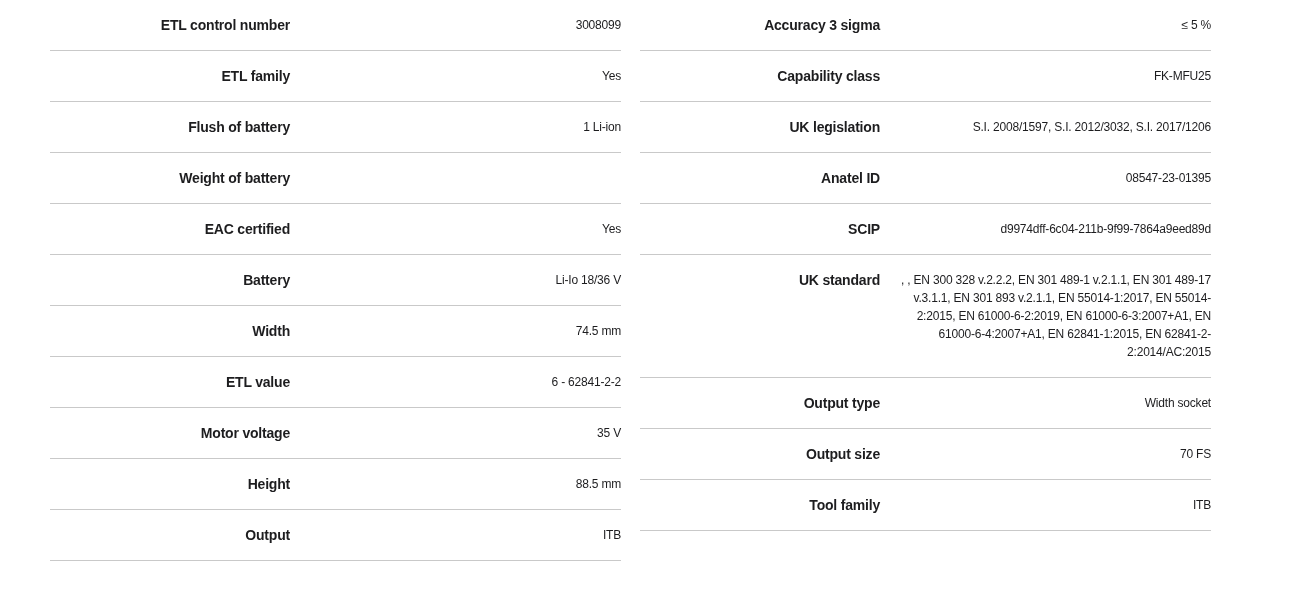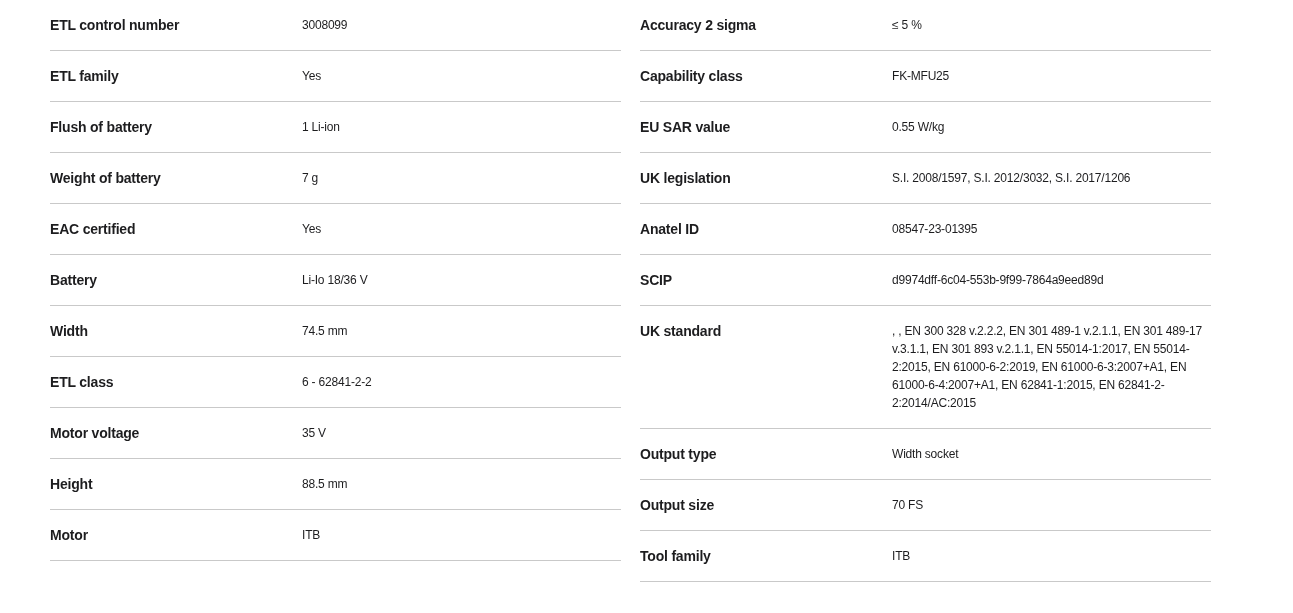--- a/index.html
+++ b/index.html
@@ -14,20 +14,21 @@
     overflow: hidden;
     font-family: "Liberation Sans", sans-serif;
     color: #1d1d1f;
   }
   .spec-table {
     position: absolute;
     top: 0;
     left: 50px;
     display: flex;
     gap: 19px;
+    text-align: right;
   }
   .spec-col {
     width: 571px;
     flex: 0 0 571px;
   }
   .spec-row {
     display: flex;
     align-items: flex-start;
     padding: 16px 0;
     border-bottom: 1px solid #c9c9c9;
@@ -62,76 +63,71 @@
     <div class="spec-row">
       <div class="spec-label">ETL family</div>
       <div class="spec-value">Yes</div>
     </div>
     <div class="spec-row">
       <div class="spec-label">Flush of battery</div>
       <div class="spec-value">1 Li-ion</div>
     </div>
     <div class="spec-row">
       <div class="spec-label">Weight of battery</div>
-      <div class="spec-value">7 g</div>
     </div>
     <div class="spec-row">
       <div class="spec-label">EAC certified</div>
       <div class="spec-value">Yes</div>
     </div>
     <div class="spec-row">
       <div class="spec-label">Battery</div>
       <div class="spec-value">Li-Io 18/36 V</div>
     </div>
     <div class="spec-row">
       <div class="spec-label">Width</div>
       <div class="spec-value">74.5 mm</div>
     </div>
     <div class="spec-row">
-      <div class="spec-label">ETL class</div>
+      <div class="spec-label">ETL value</div>
       <div class="spec-value">6 - 62841-2-2</div>
     </div>
     <div class="spec-row">
       <div class="spec-label">Motor voltage</div>
       <div class="spec-value">35 V</div>
     </div>
     <div class="spec-row">
       <div class="spec-label">Height</div>
       <div class="spec-value">88.5 mm</div>
     </div>
     <div class="spec-row">
-      <div class="spec-label">Motor</div>
+      <div class="spec-label">Output</div>
       <div class="spec-value">ITB</div>
     </div>
   </div>
 
   <div class="spec-col">
     <div class="spec-row">
-      <div class="spec-label">Accuracy 2 sigma</div>
+      <div class="spec-label">Accuracy 3 sigma</div>
       <div class="spec-value">≤ 5 %</div>
     </div>
     <div class="spec-row">
       <div class="spec-label">Capability class</div>
       <div class="spec-value">FK-MFU25</div>
-    </div>
-    <div class="spec-row">
-      <div class="spec-label">EU SAR value</div>
-      <div class="spec-value">0.55 W/kg</div>
     </div>
     <div class="spec-row">
       <div class="spec-label">UK legislation</div>
       <div class="spec-value">S.I. 2008/1597, S.I. 2012/3032, S.I. 2017/1206</div>
     </div>
     <div class="spec-row">
       <div class="spec-label">Anatel ID</div>
       <div class="spec-value">08547-23-01395</div>
     </div>
     <div class="spec-row">
       <div class="spec-label">SCIP</div>
-      <div class="spec-value">d9974dff-6c04-553b-9f99-7864a9eed89d</div>
+      <div class="spec-value">d9974dff-6c04-211b-9f99-7864a9eed89d</div>
     </div>
     <div class="spec-row">
       <div class="spec-label">UK standard</div>
       <div class="spec-value">, , EN 300 328 v.2.2.2, EN 301 489-1 v.2.1.1, EN 301 489-17 v.3.1.1, EN 301 893 v.2.1.1, EN 55014-1:2017, EN 55014-2:2015, EN 61000-6-2:2019, EN 61000-6-3:2007+A1, EN 61000-6-4:2007+A1, EN 62841-1:2015, EN 62841-2-2:2014/AC:2015</div>
     </div>
     <div class="spec-row">
       <div class="spec-label">Output type</div>
       <div class="spec-value">Width socket</div>
     </div>
     <div class="spec-row">

